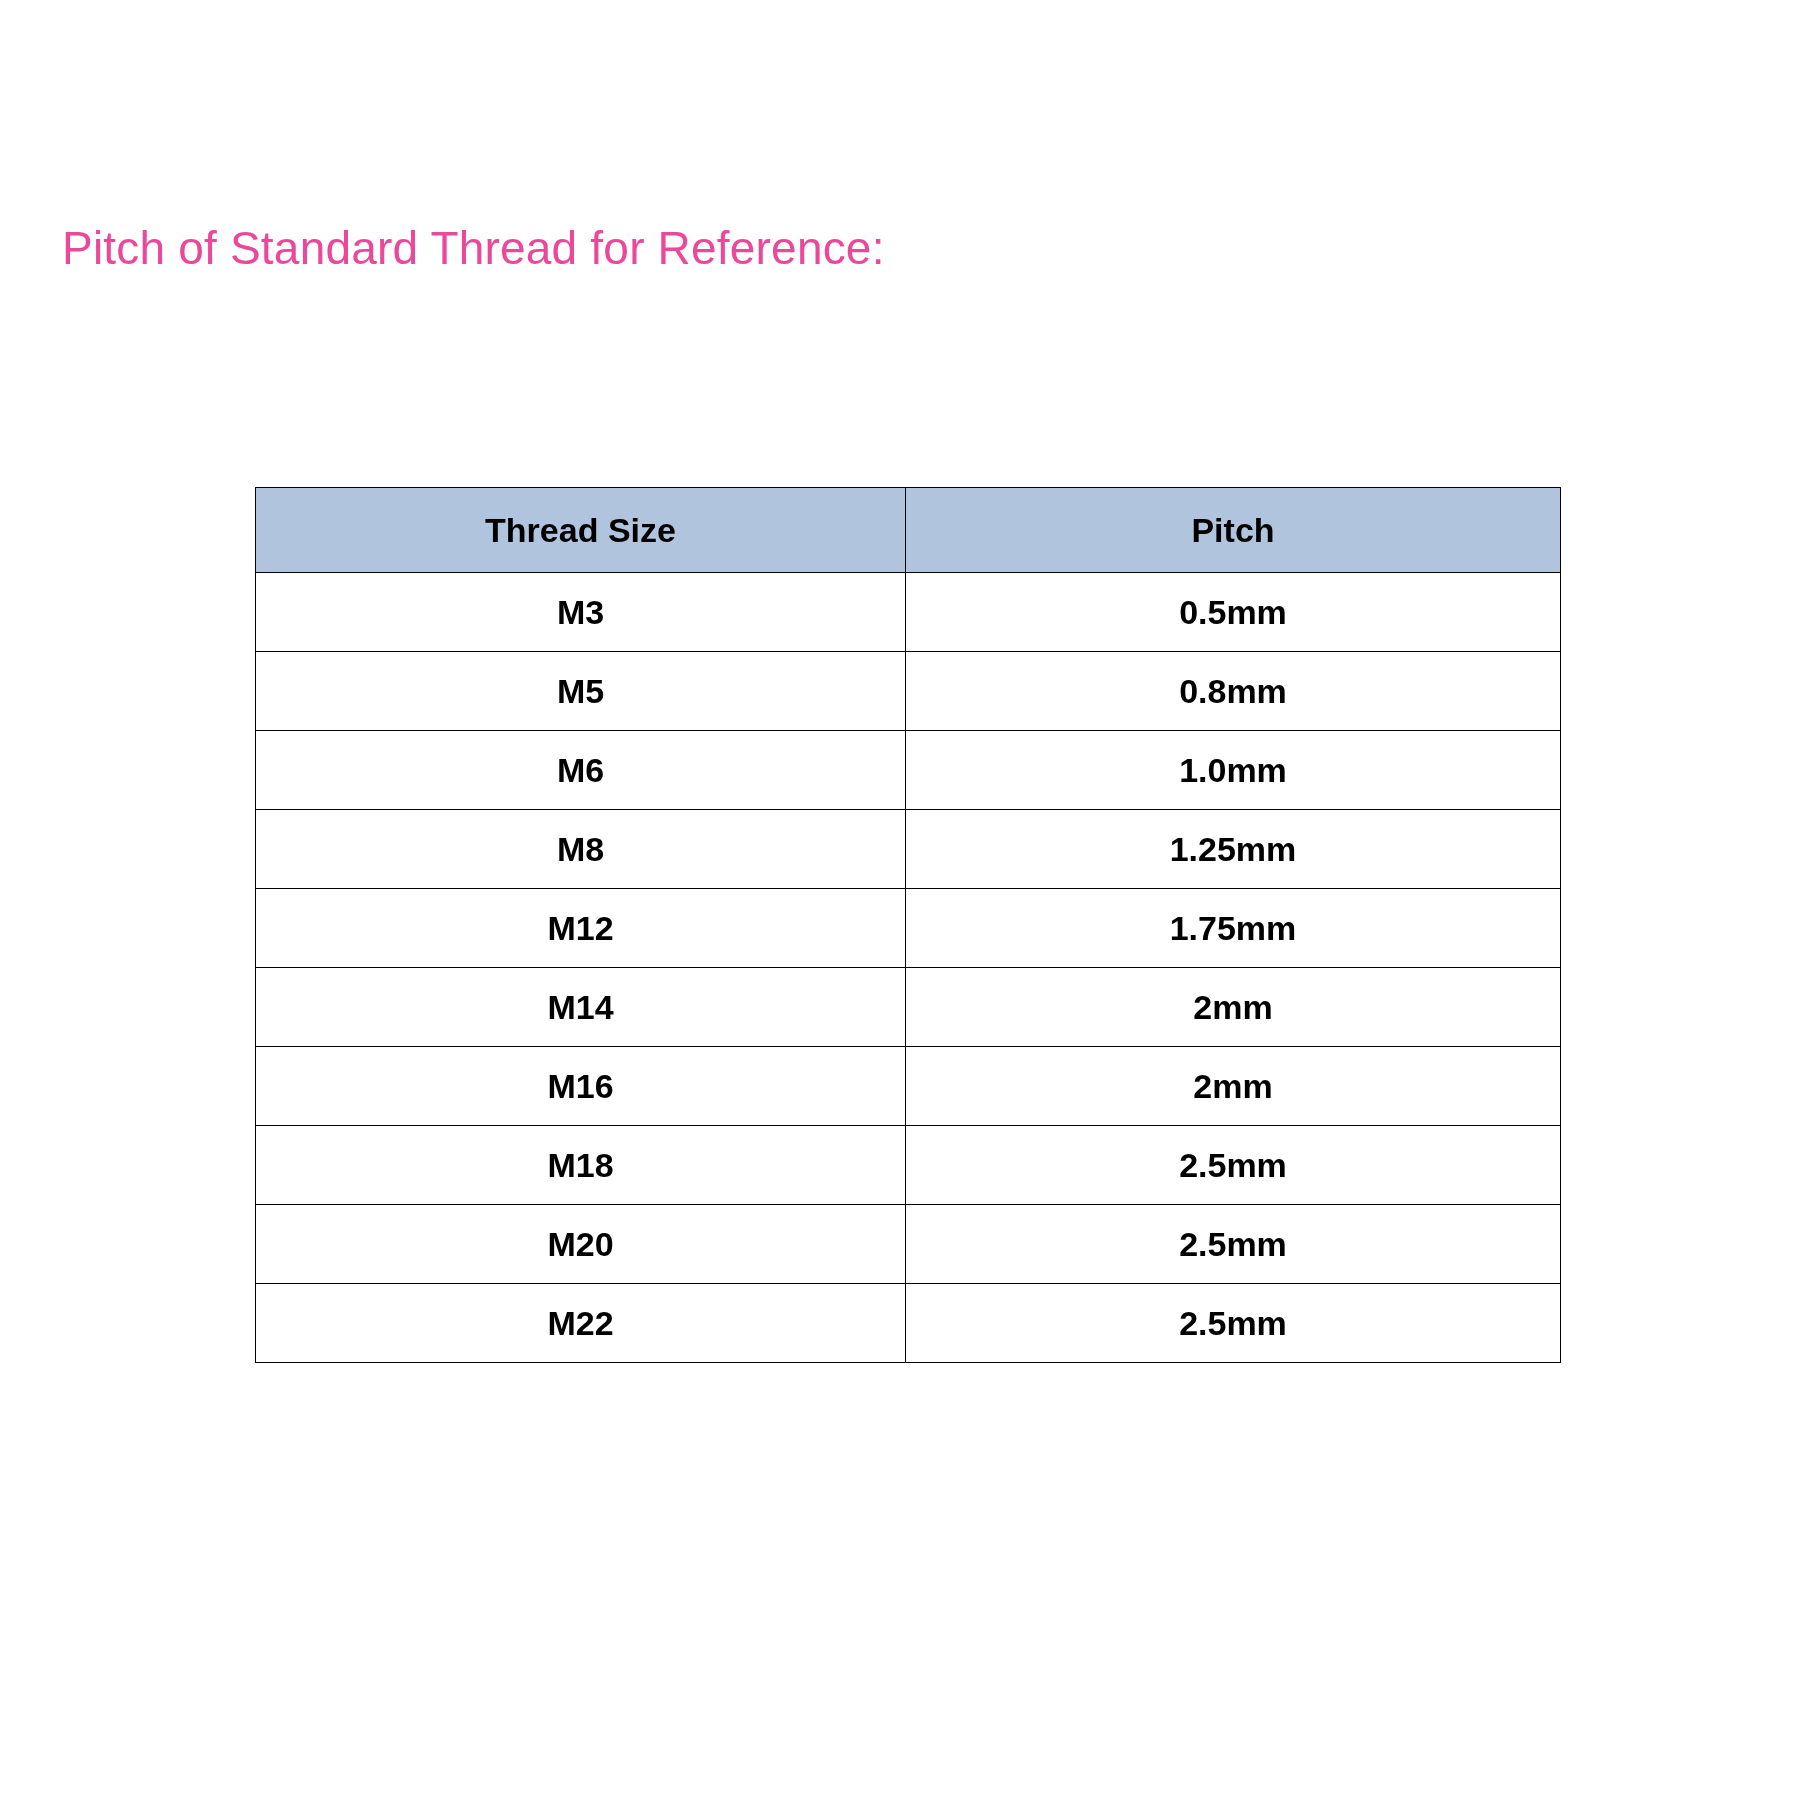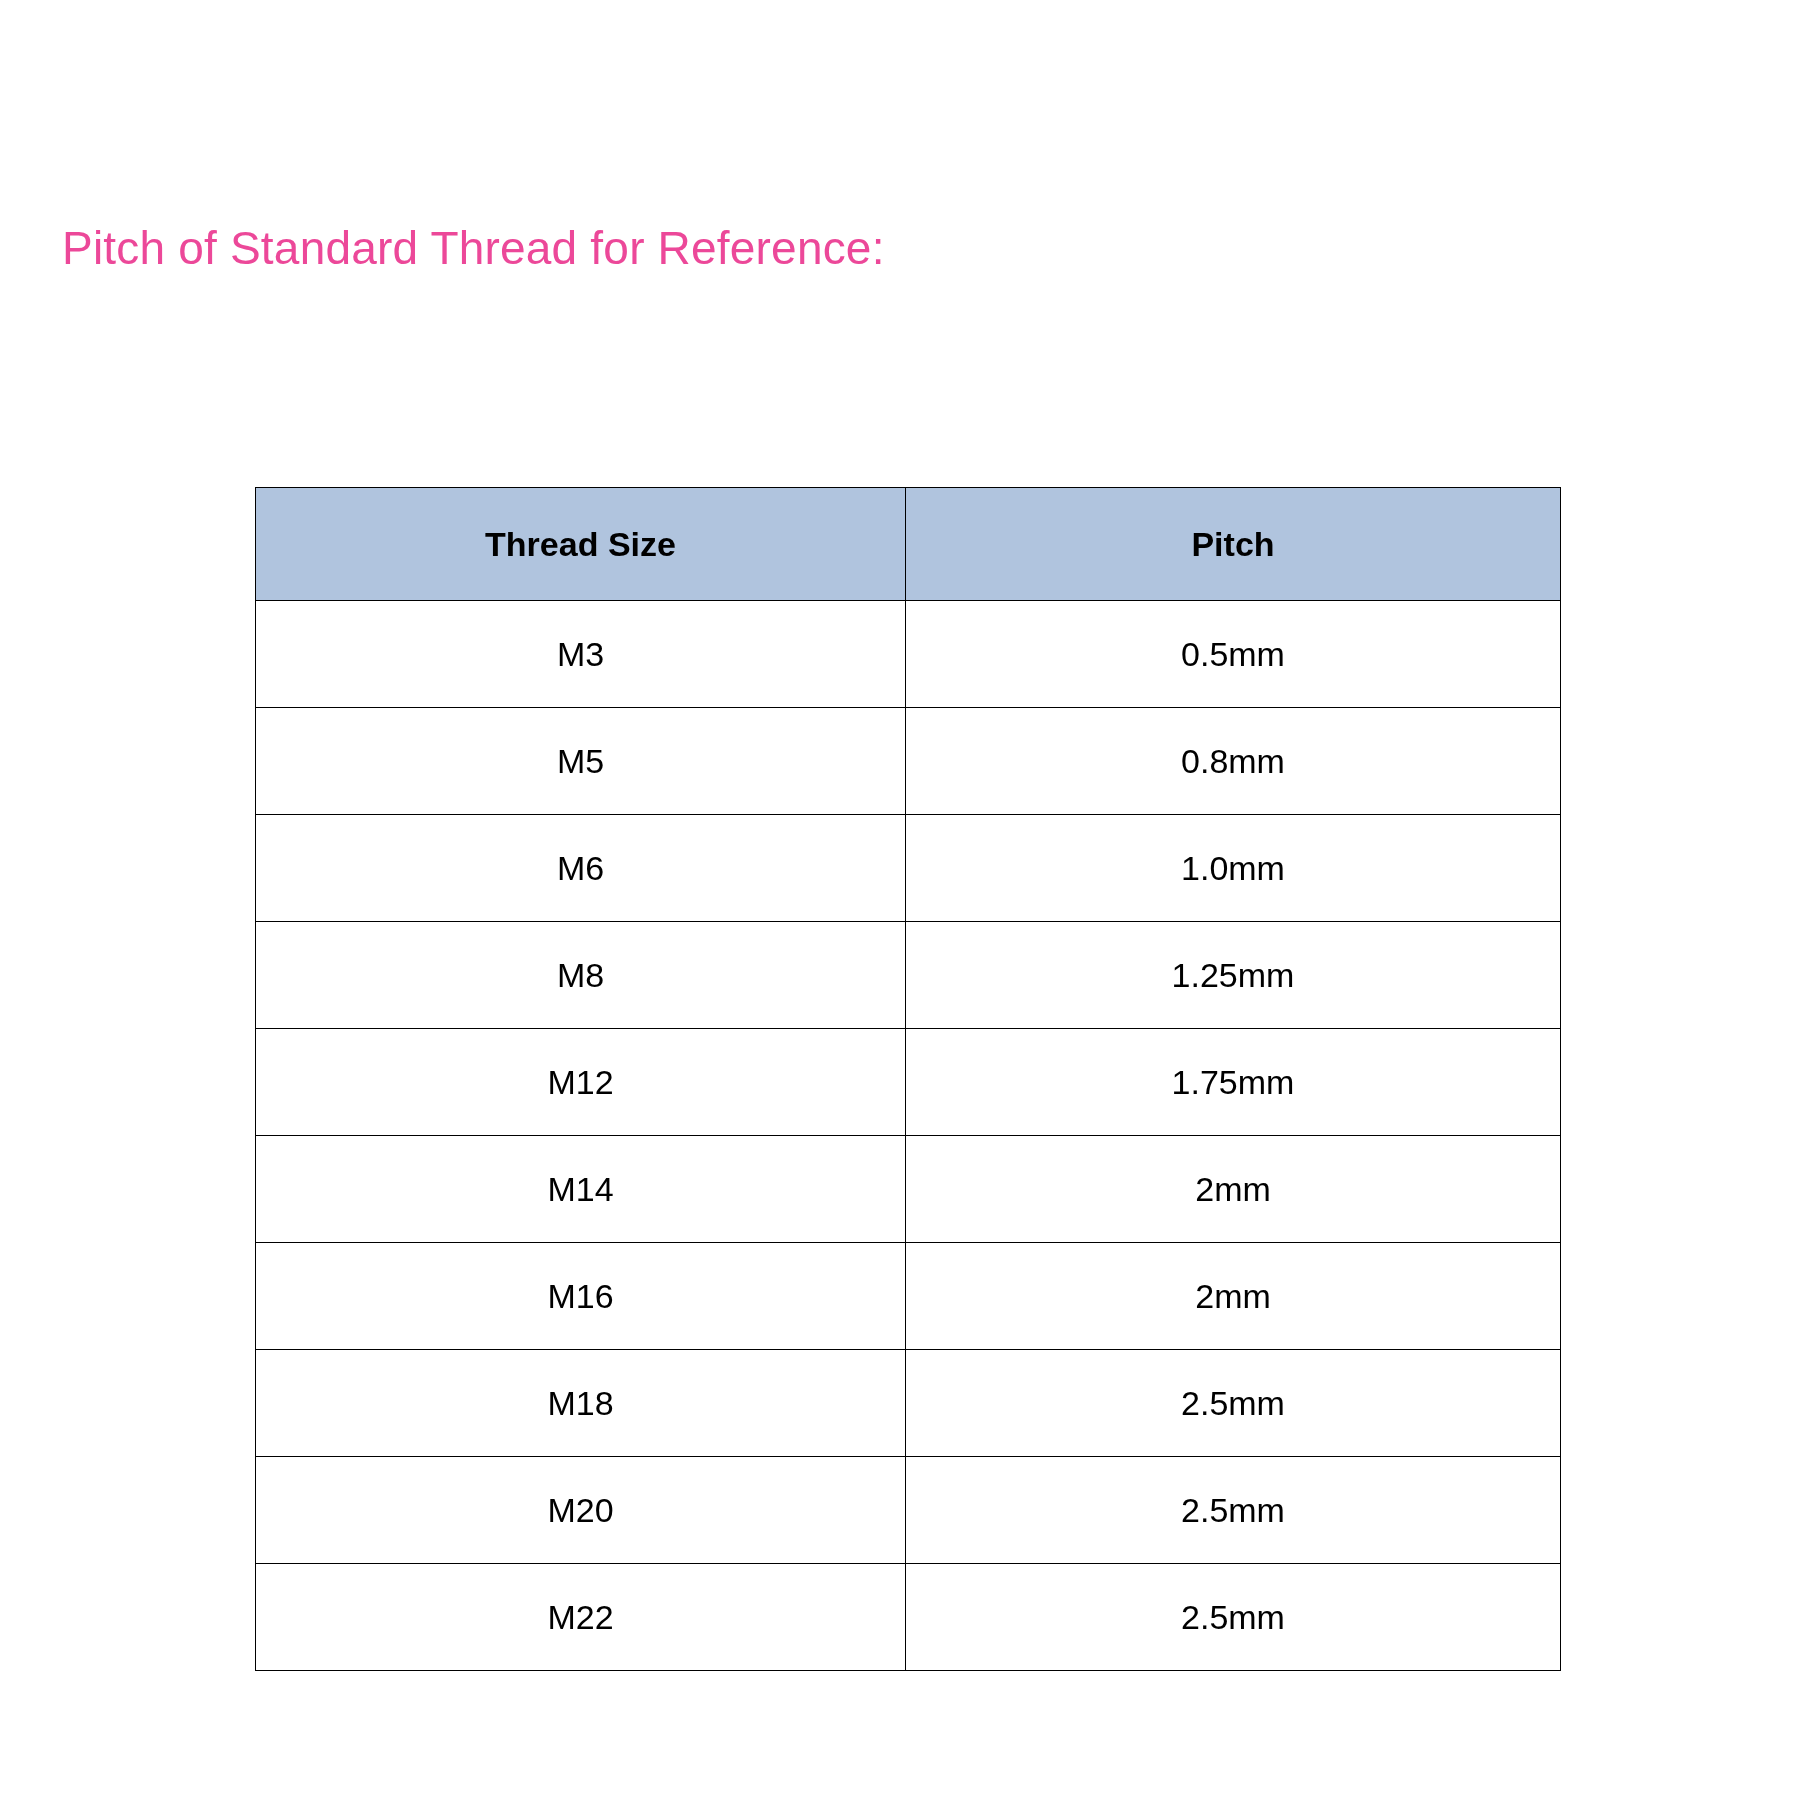--- a/index.html
+++ b/index.html
@@ -40,34 +40,34 @@
     border-collapse: collapse;
     width: 1305px;
     table-layout: fixed;
   }
   table.pitch-table th,
   table.pitch-table td {
     border: 1px solid #000000;
     text-align: center;
     font-size: 34px;
     color: #000000;
-    padding: 15px;
+    padding: 1px;
     height: 76px;
     vertical-align: middle;
   }
   table.pitch-table th {
     background: #b0c4de;
     font-weight: bold;
     height: 82px;
     font-size: 34px;
   }
   table.pitch-table col.c1 { width: 650px; }
   table.pitch-table col.c2 { width: 655px; }
   table.pitch-table td {
-    font-weight: normal;
+    font-weight: bold;
   }
 </style>
 </head>
 <body>
 
 <div class="page">
 
   <div class="page-title">Pitch of Standard Thread for Reference:</div>
 
   <div class="table-wrap">

